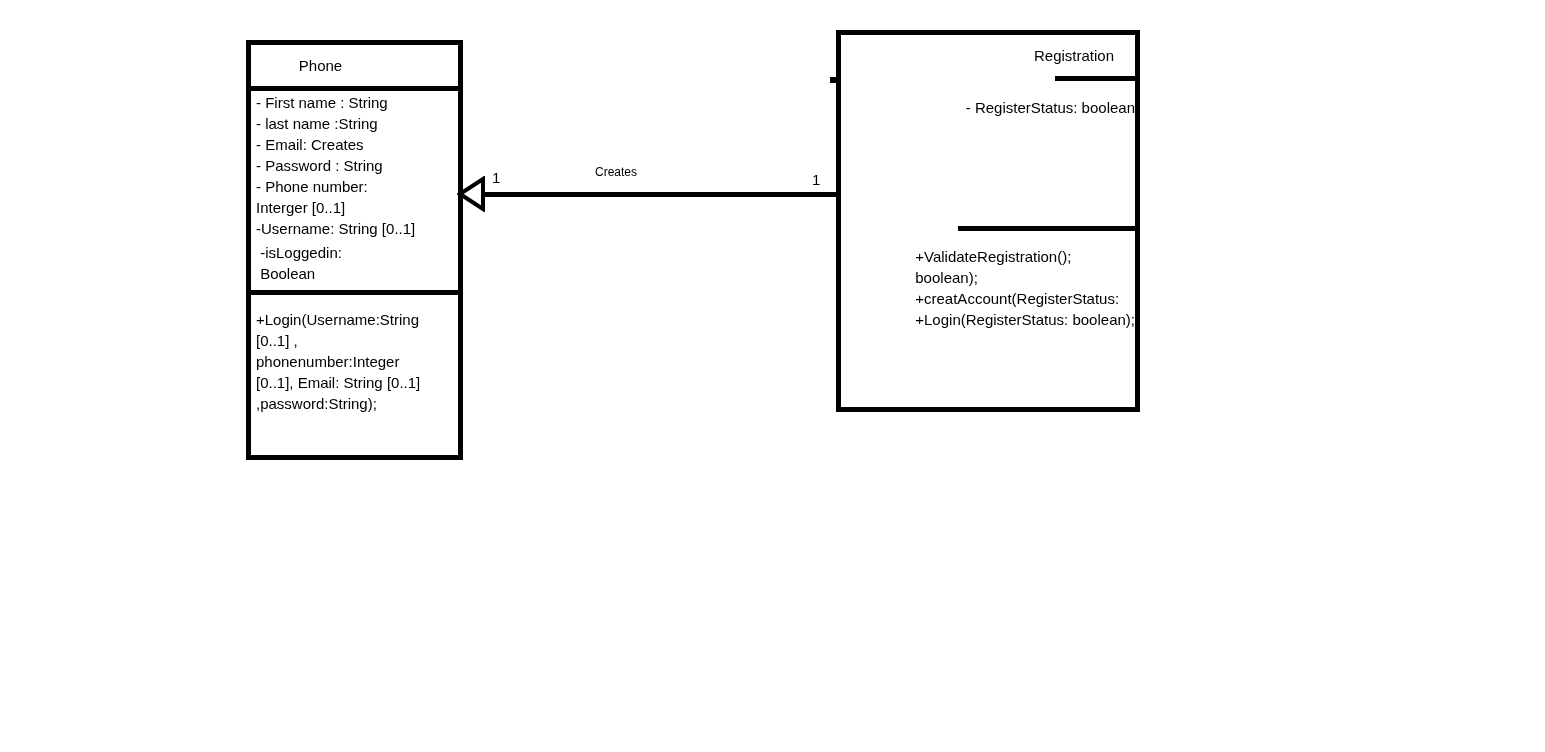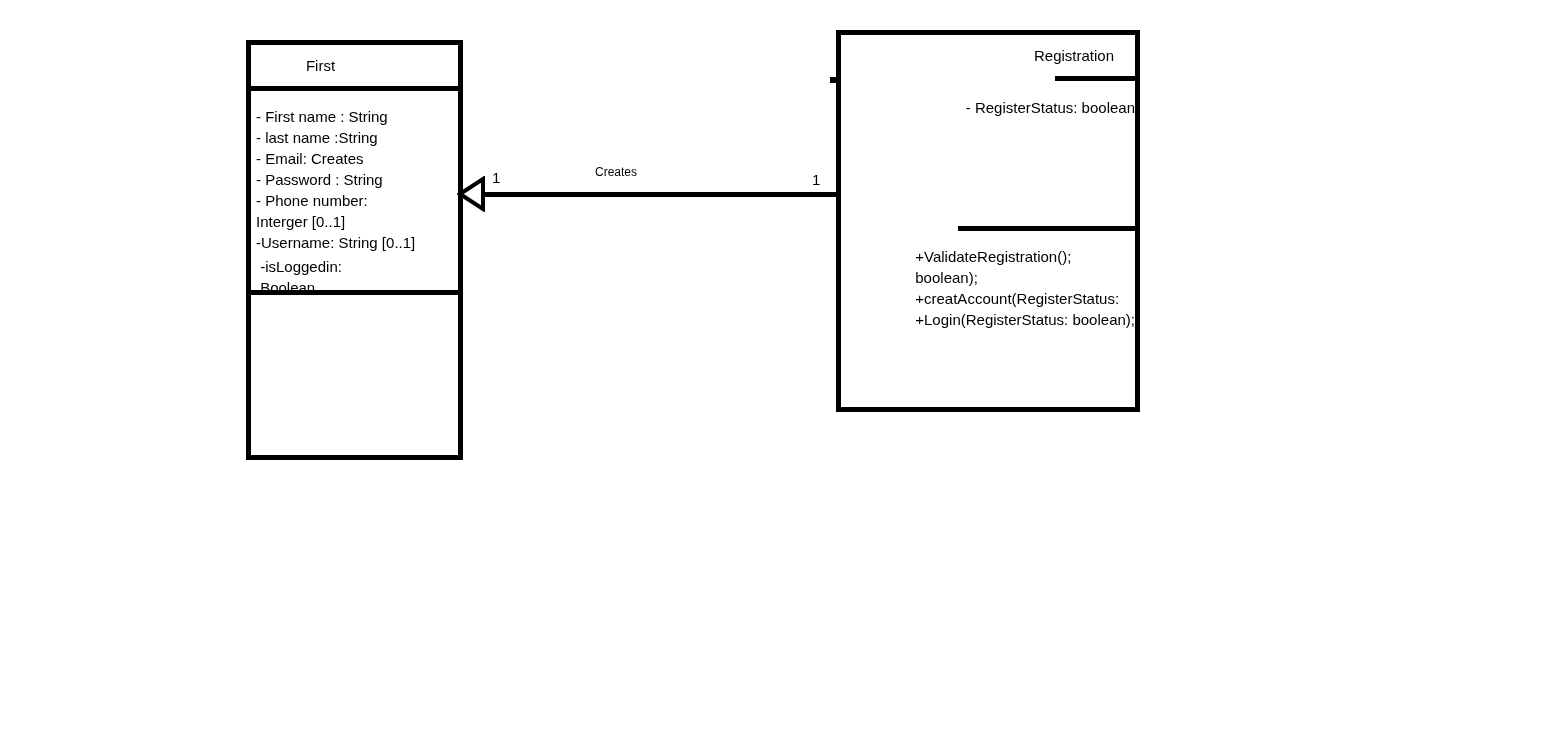--- a/index.html
+++ b/index.html
@@ -16,21 +16,21 @@
   .title{
     display:flex;align-items:center;justify-content:center;
     font-size:15px;border-bottom:5px solid #000;flex:none;
   }
   .attrs{border-bottom:5px solid #000;flex:none;}
   .txt{font-size:15px;line-height:21px;white-space:pre;}
   
   #user-box{left:246px;top:40px;width:217px;height:420px;}
   #user-box .title{height:46px;}
   #user-box .title span{transform:translateX(-34px);}
-  #user-box .attrs{height:204px;padding:15px 0 0 5px;}
+  #user-box .attrs{height:204px;padding:1px 0 0 5px;}
   #user-box .attrs .txt:nth-child(8){margin-top:3px;}
   #user-box .methods{flex:1;padding:14px 0 0 5px;}
   
   #reg-box{left:836px;top:30px;width:304px;height:382px;align-items:flex-end;}
   #reg-box .title{height:46px;}
   #reg-box .title span{transform:translateX(-21px);}
   #reg-box .attrs{height:150px;padding:16px 0 0 8px;}
   #reg-box .methods{flex:1;padding:15px 0 0 8px;}
   
   .assoc-line{position:absolute;left:481px;top:192px;width:355px;height:5px;background:#000;}
@@ -41,32 +41,39 @@
   #mult-reg{left:812px;top:171px;}
   .border-tick{position:absolute;left:830px;top:77px;width:7px;height:6px;background:#000;}
 </style>
 </head>
 <body>
 
 <div id="canvas">
 
   <div class="class-box" id="user-box">
     <div class="compartment title">
-      <span>First</span>
+      <span>Phone</span>
     </div>
     <div class="compartment attrs">
       <div class="txt">- First name : String</div>
       <div class="txt">- last name :String</div>
       <div class="txt">- Email: Creates</div>
       <div class="txt">- Password : String</div>
       <div class="txt">- Phone number:</div>
       <div class="txt">Interger [0..1]</div>
       <div class="txt">-Username: String [0..1]</div>
       <div class="txt"> -isLoggedin:</div>
       <div class="txt"> Boolean</div>
+    </div>
+    <div class="compartment methods">
+      <div class="txt">+Login(Username:String</div>
+      <div class="txt">[0..1] ,</div>
+      <div class="txt">phonenumber:Integer</div>
+      <div class="txt">[0..1], Email: String [0..1]</div>
+      <div class="txt">,password:String);</div>
     </div>
   </div>
 
   <div class="class-box" id="reg-box">
     <div class="compartment title">
       <span>Registration</span>
     </div>
     <div class="compartment attrs">
       <div class="txt">- RegisterStatus: boolean</div>
     </div>

